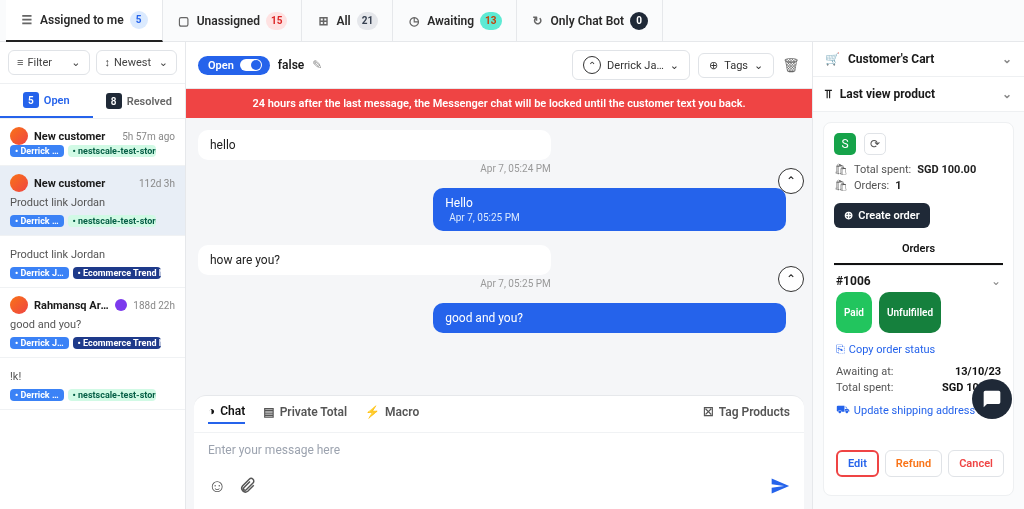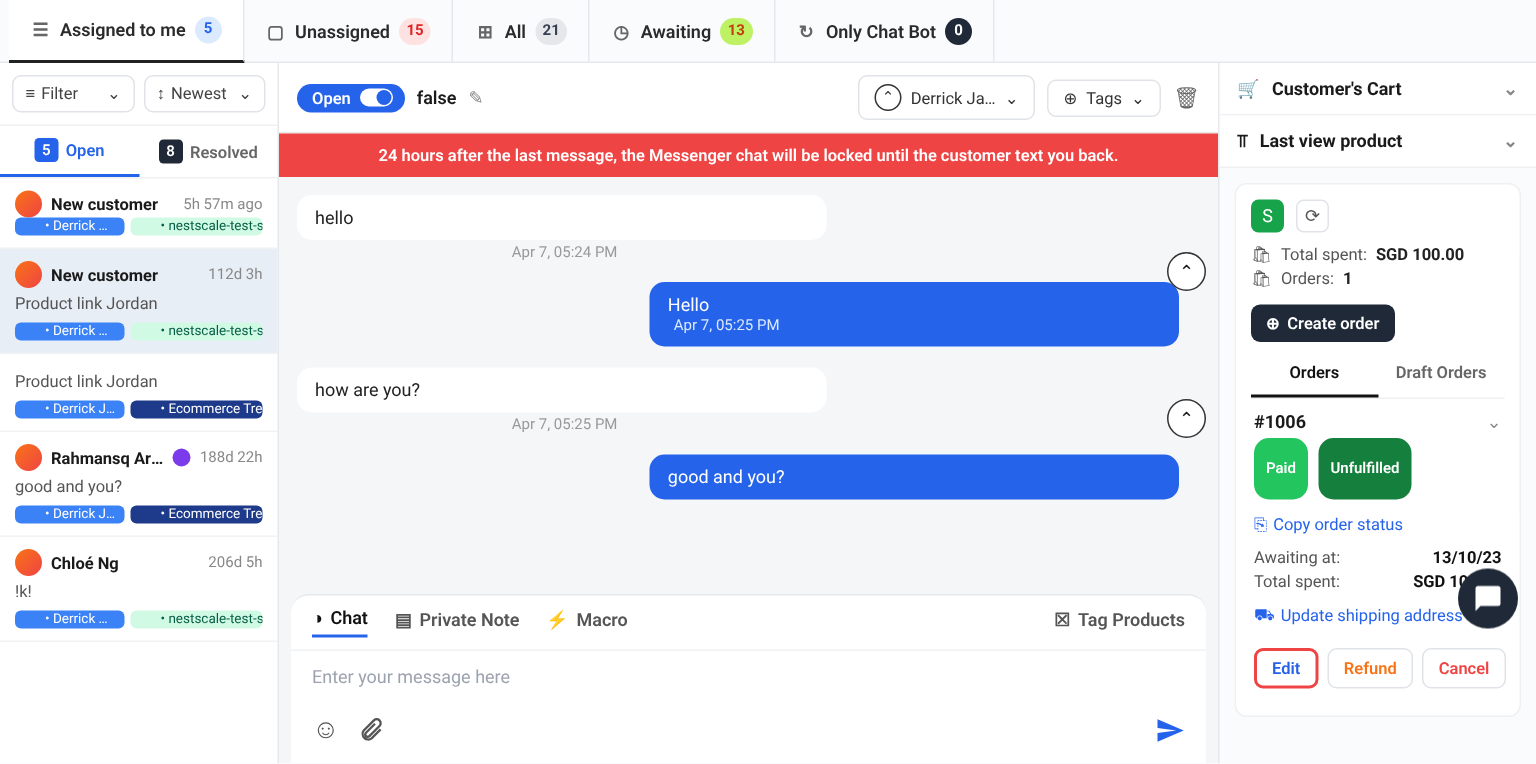--- a/index.html
+++ b/index.html
@@ -6,42 +6,42 @@
 body{width:1024px;height:509px;overflow:hidden;background:#fff;font-size:12px;color:#1a1a1a}
 .app{display:flex;flex-direction:column;height:100%}
 .tabs{display:flex;align-items:center;gap:0;background:#fafbfc;border-bottom:1px solid #e6e8eb;height:42px;padding:0 6px}
 .tab{display:flex;align-items:center;gap:6px;padding:0 14px;height:42px;color:#2a2a2a;font-weight:600;cursor:pointer;border-right:1px solid #e6e8eb}
 .tab.active{background:#fff;border-bottom:2px solid #222}
 .tab .ic{width:14px;height:14px;display:inline-flex;align-items:center;justify-content:center;color:#666}
 .badge{display:inline-flex;align-items:center;justify-content:center;min-width:18px;height:18px;border-radius:9px;font-size:10px;font-weight:700;padding:0 5px}
 .b-blue{background:#dbeafe;color:#2563eb}
 .b-red{background:#fee2e2;color:#dc2626}
 .b-gray{background:#e5e7eb;color:#374151}
-.b-orange{background:#bef264;color:#c2410c}
+.b-orange{background:#5eead4;color:#c2410c}
 .b-dark{background:#1f2937;color:#fff}
 .main{display:flex;flex:1;min-height:0}
 .sidebar{width:186px;border-right:1px solid #e6e8eb;display:flex;flex-direction:column;background:#fff}
 .sb-filters{display:flex;gap:6px;padding:8px;border-bottom:1px solid #eef0f2}
 .fbtn{flex:1;display:flex;align-items:center;justify-content:space-between;padding:5px 8px;border:1px solid #e0e3e7;border-radius:6px;background:#fff;font-size:11px;color:#444;cursor:pointer}
 .sb-tabs{display:flex;border-bottom:1px solid #eef0f2}
 .sb-tab{flex:1;display:flex;align-items:center;justify-content:center;gap:5px;padding:8px 0;font-size:11px;font-weight:600;color:#666;cursor:pointer}
 .sb-tab.active{color:#2563eb;border-bottom:2px solid #2563eb}
 .sb-tab .cnt{display:inline-flex;align-items:center;justify-content:center;width:16px;height:16px;border-radius:3px;font-size:10px}
 .sb-tab.active .cnt{background:#2563eb;color:#fff}
 .sb-tab .cnt.dk{background:#1f2937;color:#fff}
 .convs{flex:1;overflow-y:auto}
 .conv{padding:8px 10px;border-bottom:1px solid #f0f2f4;cursor:pointer}
 .conv.sel{background:#e8eef6}
 .conv-row1{display:flex;align-items:center;gap:6px}
 .avatar{width:18px;height:18px;border-radius:50%;background:linear-gradient(135deg,#f97316,#ef4444);flex-shrink:0}
 .conv-name{font-weight:700;font-size:11px;flex:1;white-space:nowrap;overflow:hidden;text-overflow:ellipsis}
 .conv-time{font-size:10px;color:#888}
 .conv-preview{font-size:11px;color:#555;margin:4px 0 6px 0;white-space:nowrap;overflow:hidden;text-overflow:ellipsis}
 .conv-tags{display:flex;gap:4px;align-items:center}
-.pill{display:inline-flex;align-items:center;gap:3px;padding:1px 20px;border-radius:4px;font-size:9px;font-weight:400;white-space:nowrap;max-width:88px;overflow:hidden;text-overflow:ellipsis}
+.pill{display:inline-flex;align-items:center;gap:3px;padding:1px 5px;border-radius:4px;font-size:9px;font-weight:700;white-space:nowrap;max-width:88px;overflow:hidden;text-overflow:ellipsis}
 .p-blue{background:#3b82f6;color:#fff}
 .p-green{background:#d1fae5;color:#065f46}
 .p-navy{background:#1e3a8a;color:#fff}
 .ch-icon{width:12px;height:12px;border-radius:50%;background:#7c3aed;display:inline-block}
 .chat{flex:1;display:flex;flex-direction:column;background:#f5f6f8;min-width:0}
 .chat-head{display:flex;align-items:center;gap:8px;padding:8px 12px;background:#fff;border-bottom:1px solid #e6e8eb}
 .status-pill{display:inline-flex;align-items:center;gap:6px;background:#2563eb;color:#fff;padding:3px 8px 3px 10px;border-radius:12px;font-size:11px;font-weight:600}
 .toggle{width:22px;height:12px;border-radius:6px;background:#fff;position:relative}
 .toggle::after{content:"";position:absolute;width:10px;height:10px;border-radius:50%;background:#2563eb;top:1px;right:1px}
 .head-spacer{flex:1}
@@ -49,21 +49,21 @@
 .circ-ic{width:18px;height:18px;border:1.5px solid #333;border-radius:50%;display:inline-flex;align-items:center;justify-content:center;font-size:10px}
 .warn{background:#ef4444;color:#fff;text-align:center;padding:8px 10px;font-size:11px;font-weight:600}
 .msgs{flex:1;overflow-y:auto;padding:12px 26px 12px 12px;position:relative}
 .msg{max-width:60%;margin-bottom:14px}
 .msg.other{margin-right:auto}
 .msg.me{margin-left:auto}
 .bubble{padding:8px 12px;border-radius:10px;font-size:12px}
 .msg.other .bubble{background:#fff;color:#222}
 .msg.me .bubble{background:#2563eb;color:#fff}
 .msg-time{font-size:10px;color:#999;margin-top:3px}
-.msg.other .msg-time{text-align:center;padding-left:4px}
+.msg.other .msg-time{text-align:right;padding-left:4px}
 .msg.me .msg-time{color:#dbeafe;padding:0 4px}
 .msg.me .bubble .msg-time{margin-top:2px}
 .scroll-btn{position:absolute;right:8px;width:26px;height:26px;border:1.5px solid #333;border-radius:50%;background:#fff;display:flex;align-items:center;justify-content:center;cursor:pointer}
 .composer{background:#fff;border-top:1px solid #e6e8eb;border-radius:12px 12px 0 0;margin:0 8px}
 .c-tabs{display:flex;align-items:center;gap:18px;padding:8px 14px;border-bottom:1px solid #f0f2f4}
 .c-tab{display:flex;align-items:center;gap:5px;font-size:12px;color:#555;font-weight:600;cursor:pointer;padding-bottom:4px}
 .c-tab.active{color:#111;border-bottom:2px solid #2563eb}
 .c-input{padding:10px 14px}
 .c-input input{width:100%;border:none;outline:none;font-size:12px;color:#b91c1c}
 .c-input input::placeholder{color:#9ca3af}
@@ -88,21 +88,21 @@
 .r-tab.active{color:#111;border-bottom:2px solid #111}
 .order{padding:8px 2px}
 .order-h{display:flex;align-items:flex-end;gap:6px}
 .order-id{font-weight:700;font-size:12px;flex:1}
 .st{display:inline-block;padding:15px 8px;border-radius:10px;font-size:10px;font-weight:600;margin-right:4px}
 .st-paid{background:#22c55e;color:#fff}
 .st-unful{background:#15803d;color:#fff}
 .lnk{color:#2563eb;font-size:11px;display:inline-flex;align-items:center;gap:4px;margin:6px 0;cursor:pointer}
 .orow{display:flex;justify-content:space-between;font-size:11px;color:#555;margin:3px 0}
 .orow b{color:#111}
-.actions{display:flex;gap:6px;margin-top:8px}
+.actions{display:flex;gap:6px;margin-top:26px}
 .abtn{flex:none;padding:5px 10px;border:1px solid #e0e3e7;border-radius:6px;background:#fff;font-size:11px;font-weight:600;cursor:pointer}
 .abtn.edit{color:#2563eb;border:2px solid #ef4444}
 .abtn.refund{color:#f97316}
 .abtn.cancel{color:#ef4444}
 .fab{position:fixed;right:12px;bottom:90px;width:40px;height:40px;border-radius:50%;background:#1f2937;color:#fff;display:flex;align-items:center;justify-content:center;cursor:pointer;font-size:18px}
 svg{display:block}
 </style>
 </head>
 <body>
 
@@ -203,25 +203,20 @@
               <span class="ch-icon"></span>
               <span class="conv-time">188d 22h</span>
             </div>
             <div class="conv-preview">good and you?</div>
             <div class="conv-tags">
               <span class="pill p-blue">• Derrick J…</span>
               <span class="pill p-navy">• Ecommerce Trend Nes…</span>
             </div>
           </div>
           <div class="conv">
-            <div class="conv-row1">
-              <span class="avatar"></span>
-              <span class="conv-name">Chloé Ng</span>
-              <span class="conv-time">206d 5h</span>
-            </div>
             <div class="conv-preview">!k!</div>
             <div class="conv-tags">
               <span class="pill p-blue">• Derrick …</span>
               <span class="pill p-green">• nestscale-test-store.my…</span>
             </div>
           </div>
         </div>
     </div>
 
     <div class="chat">
@@ -270,21 +265,21 @@
           </div>
         </div>
       <div class="composer">
         <div class="c-tabs">
           <div class="c-tab active">
               <span>◑</span>
               <span>Chat</span>
             </div>
           <div class="c-tab">
               <span>▤</span>
-              <span>Private Note</span>
+              <span>Private Total</span>
             </div>
           <div class="c-tab">
               <span>⚡</span>
               <span>Macro</span>
             </div>
           <span class="head-spacer"></span>
           <div class="c-tab">
               <span>☒</span>
               <span>Tag Products</span>
             </div>
@@ -338,21 +333,20 @@
             <span>Orders:</span> 
             <b>1</b>
           </div>
         <button class="btn-dark">
             <span>⊕</span>
             <span>Create order</span>
           </button>
 
         <div class="r-tabs">
           <div class="r-tab active">Orders</div>
-          <div class="r-tab">Draft Orders</div>
         </div>
         <div class="order">
           <div class="order-h">
             <span class="order-id">#1006</span>
             <span class="chev">⌄</span>
           </div>
           <div style="margin:4px 0">
             <span class="st st-paid">Paid</span>
             <span class="st st-unful">Unfulfilled</span>
           </div>

